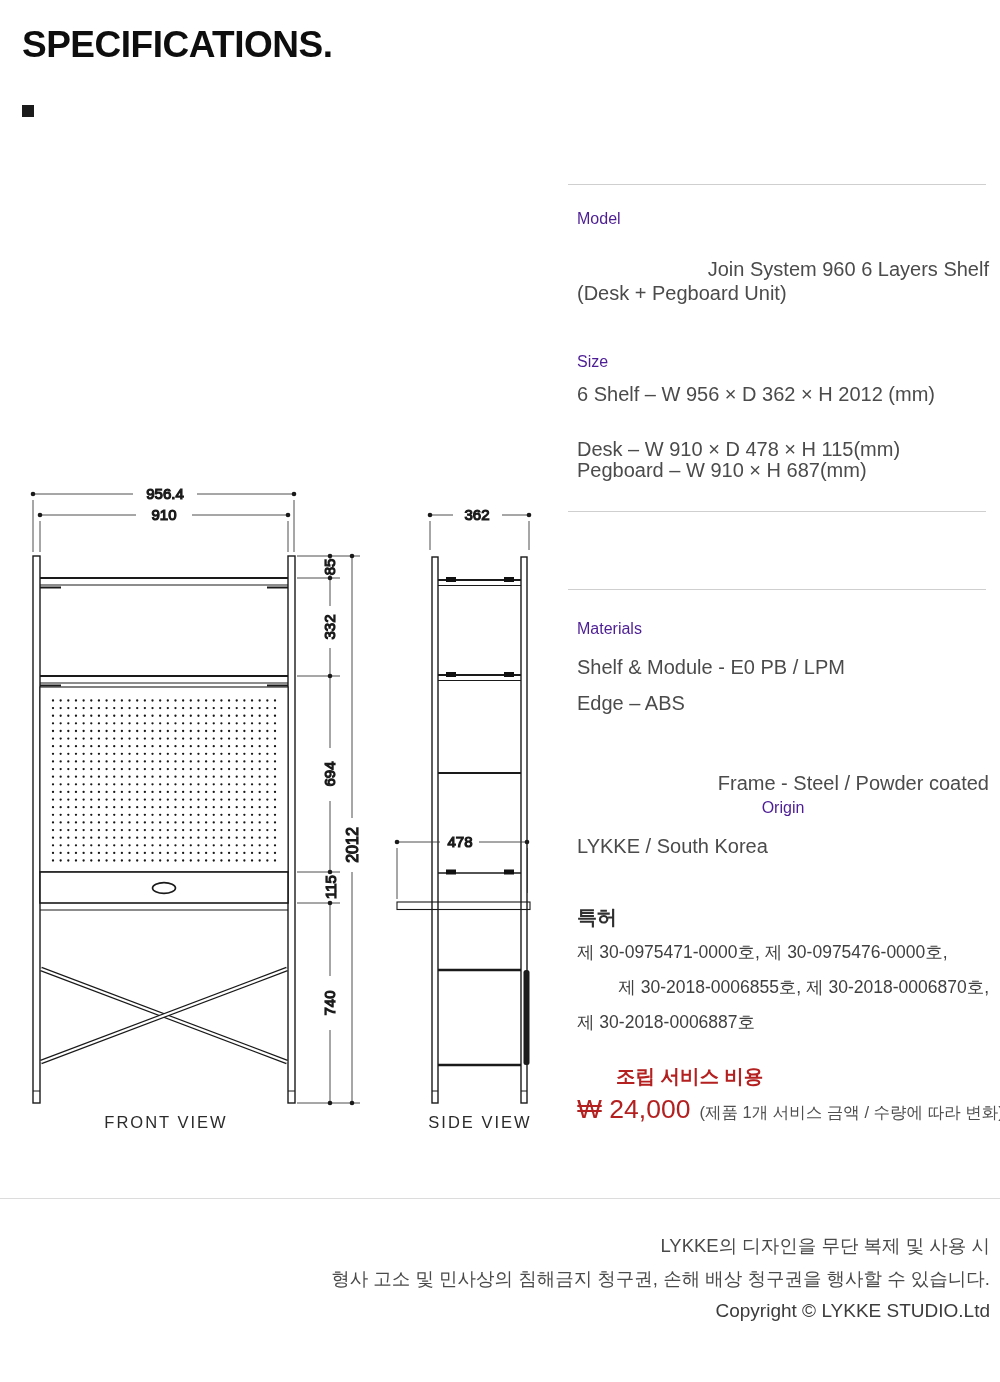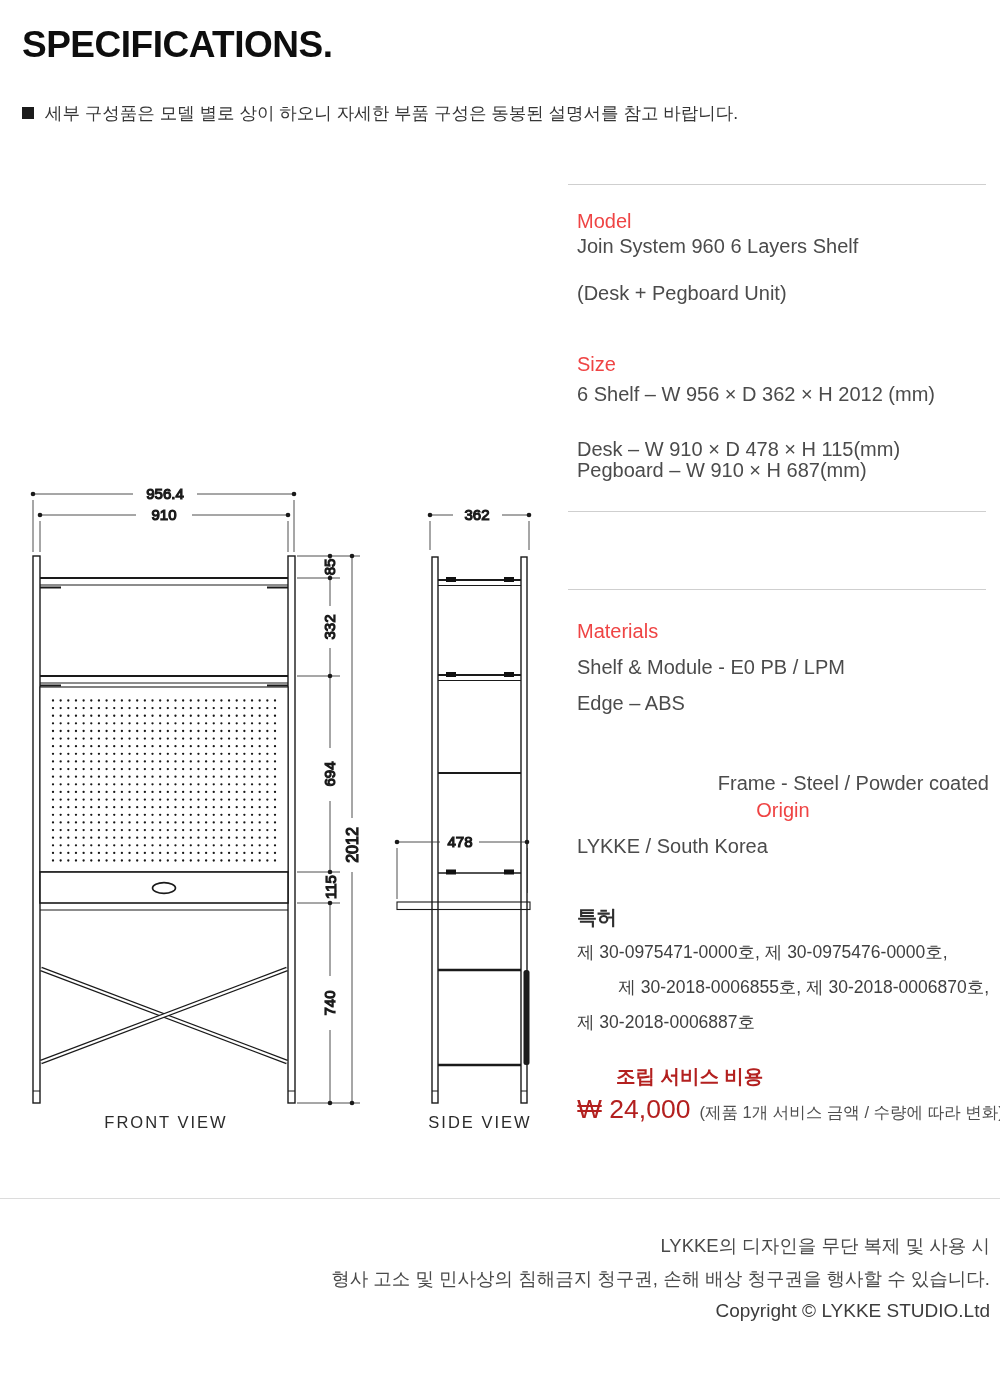--- a/index.html
+++ b/index.html
@@ -8,48 +8,48 @@
     font-family:"Liberation Sans","DejaVu Sans",sans-serif;
     -webkit-font-smoothing:antialiased;color:#3a3a3a;overflow:hidden;
   }
   .abs{position:absolute;}
   .page-title{left:22px;top:24px;font-size:37px;font-weight:800;letter-spacing:-.5px;color:#0e0e0e;}
   .note-row{left:22px;top:101px;font-size:17.5px;color:#353535;white-space:nowrap;}
   .note-sq{display:inline-block;width:12px;height:12px;background:#1b1b1b;margin-right:11px;position:relative;top:0px;}
   .rule{height:0;border-top:1px solid #cfcfcf;left:568px;width:418px;}
   .rule-wide{height:0;border-top:1px solid #dcdcdc;left:0;width:1000px;}
   .col{left:577px;width:412px;white-space:nowrap;}
-  .h{font-size:20px;color:#ef4444;}
+  .h{font-size:16px;color:#4c1d95;}
   .t{font-size:20px;color:#4b4b4b;}
   .p{font-size:17.5px;color:#404040;}
   .h-patent{font-size:20px;font-weight:600;color:#2f2f2f;}
   .h-red{font-size:19.5px;font-weight:700;margin-left:39px;}
   .price{font-size:26.5px;font-weight:500;}
   .price-note{font-size:16.5px;color:#4f4f4f;margin-left:9px;font-weight:400;}
   .footer{left:280px;width:710px;text-align:right;white-space:nowrap;}
   .f-line{font-size:18.5px;color:#4a4a4a;}
   .f-copy{font-size:19px;color:#3c3c3c;}
   svg text{font-family:"Liberation Sans","DejaVu Sans",sans-serif;}
   .dim{font-size:15px;fill:#2e2e2e;}
   .view-label{font-size:16.5px;fill:#2b2b2b;letter-spacing:2px;}
 </style>
 </head>
 <body>
 
 <div class="abs page-title">SPECIFICATIONS.</div>
 <div class="abs note-row">
-  <span class="note-sq"></span><span>세부 구성품은 모델 별로 상이 하오니 자세한 부품 구성은 동봉된 설명서를 참고 바랍니다.</span>
+  <span class="note-sq"></span>
 </div>
 
 <div class="abs rule" style="top:184px;"></div>
 <div class="abs rule" style="top:511px;"></div>
 <div class="abs rule" style="top:589px;"></div>
 
 <div class="abs col h" style="top:210px;">Model</div>
-<div class="abs col t" style="top:235px;">Join System 960 6 Layers Shelf</div>
+<div class="abs col t" style="top:258px;text-align:right;">Join System 960 6 Layers Shelf</div>
 <div class="abs col t" style="top:282px;">(Desk + Pegboard Unit)</div>
 
 <div class="abs col h" style="top:353px;">Size</div>
 <div class="abs col t" style="top:383px;">6 Shelf – W 956 × D 362 × H 2012 (mm)</div>
 <div class="abs col t" style="top:424px;margin-top:14px;">Desk – W 910 × D 478 × H 115(mm)</div>
 <div class="abs col t" style="top:459px;">Pegboard – W 910 × H 687(mm)</div>
 
 <div class="abs col h" style="top:620px;">Materials</div>
 <div class="abs col t" style="top:656px;">Shelf &amp; Module  - E0 PB / LPM</div>
 <div class="abs col t" style="top:692px;">Edge – ABS</div>

